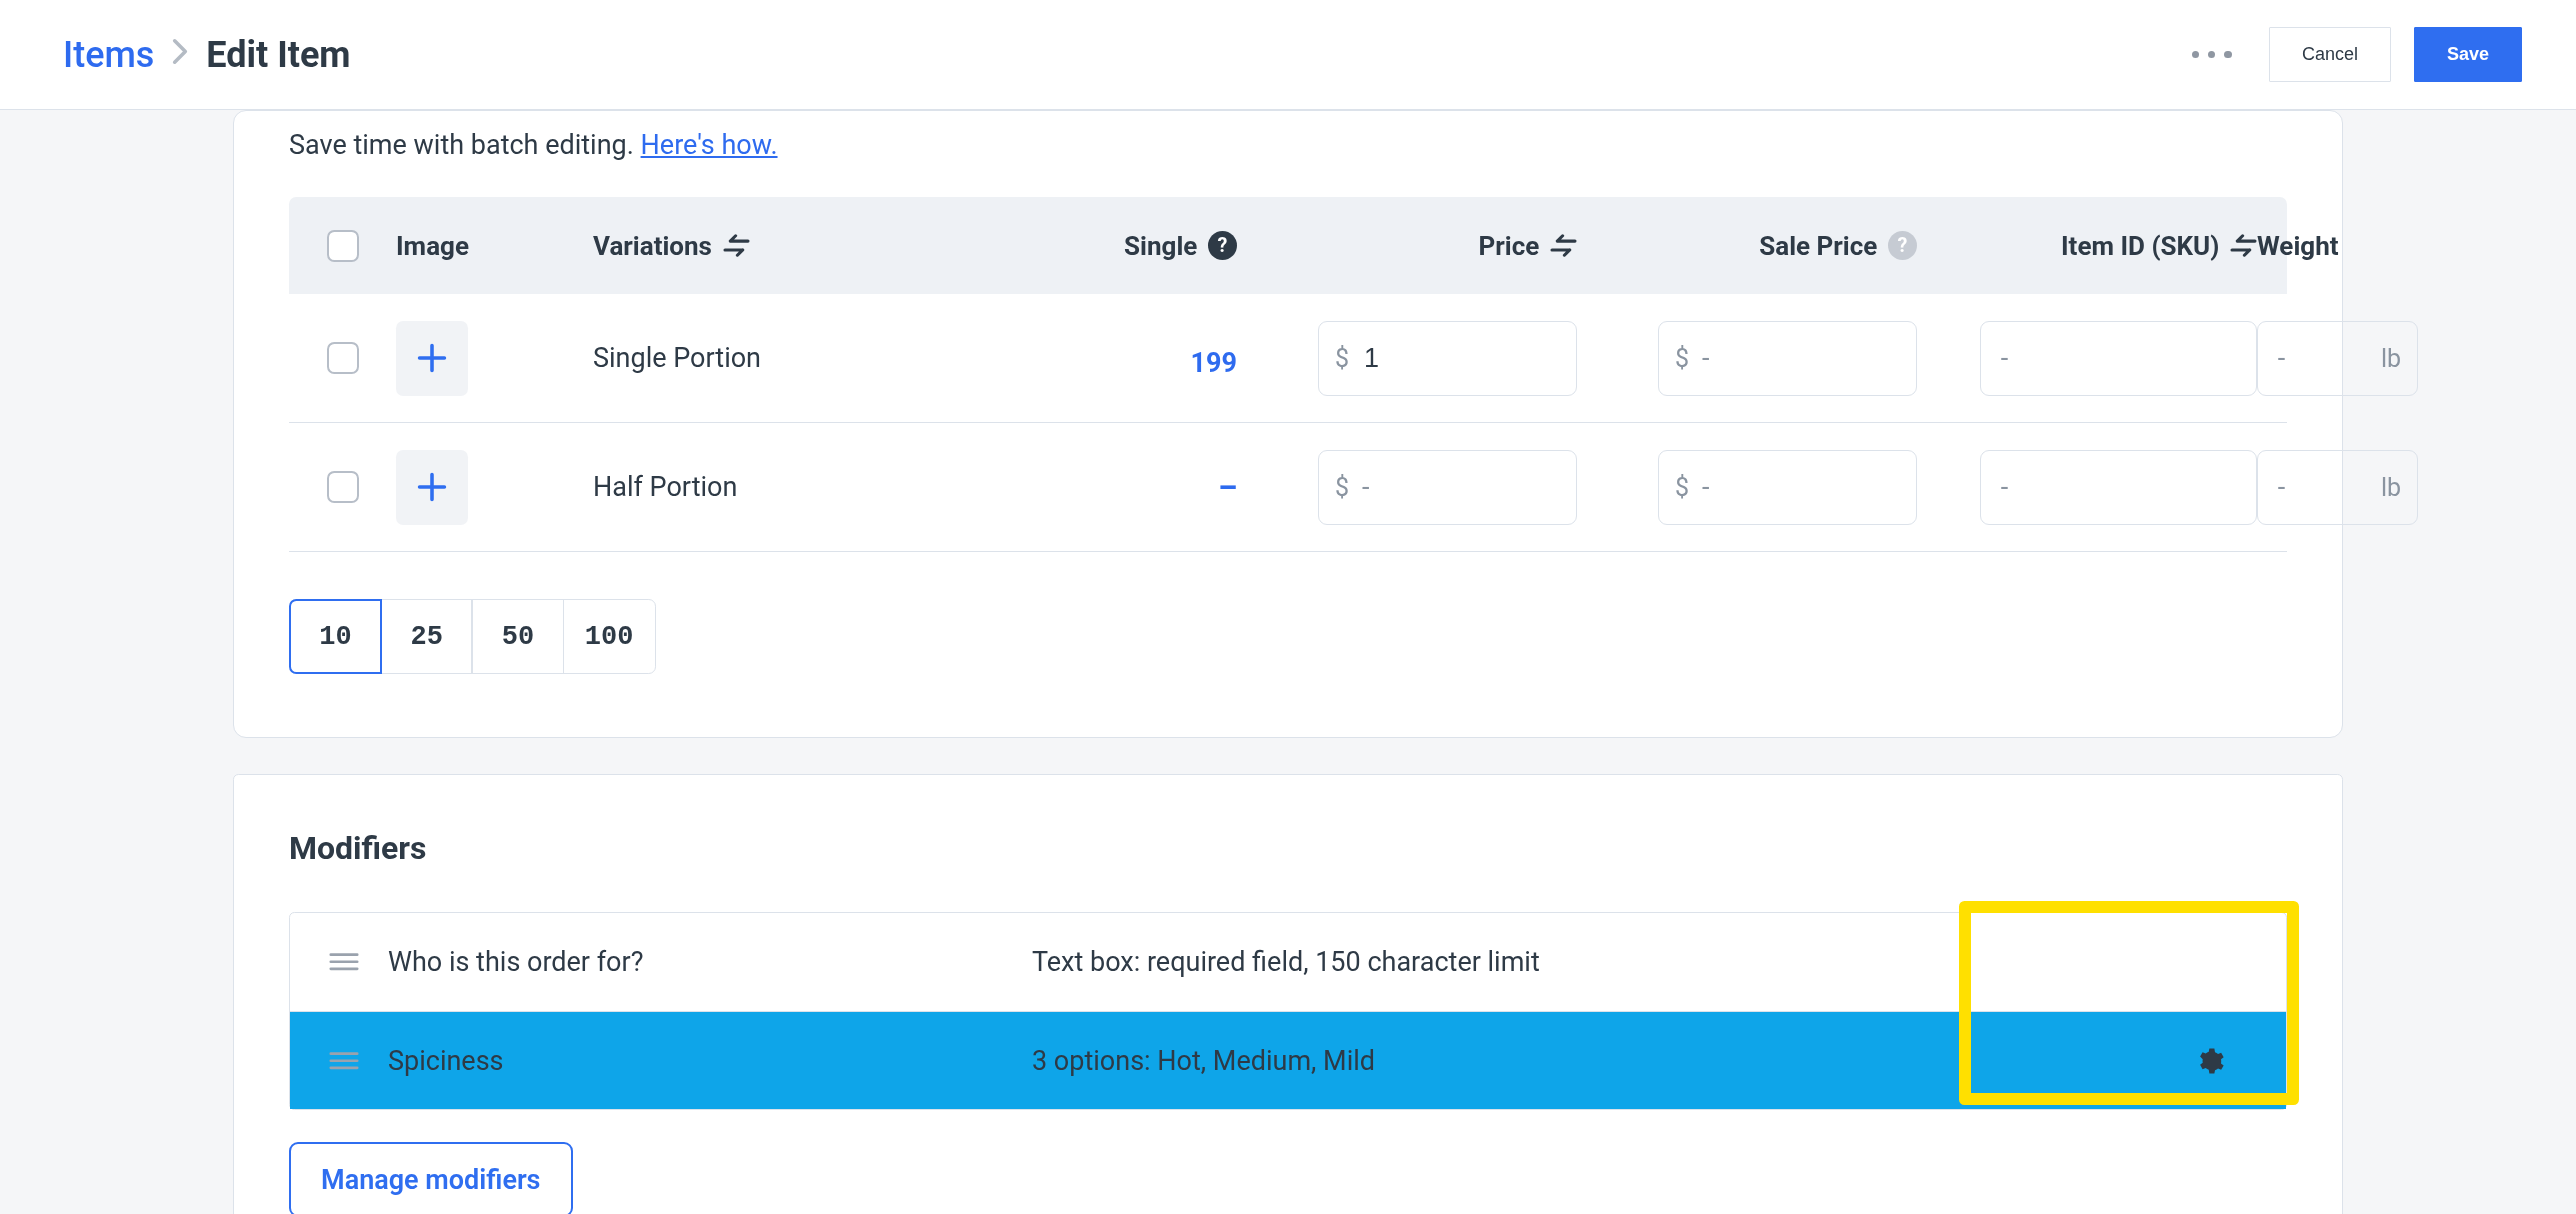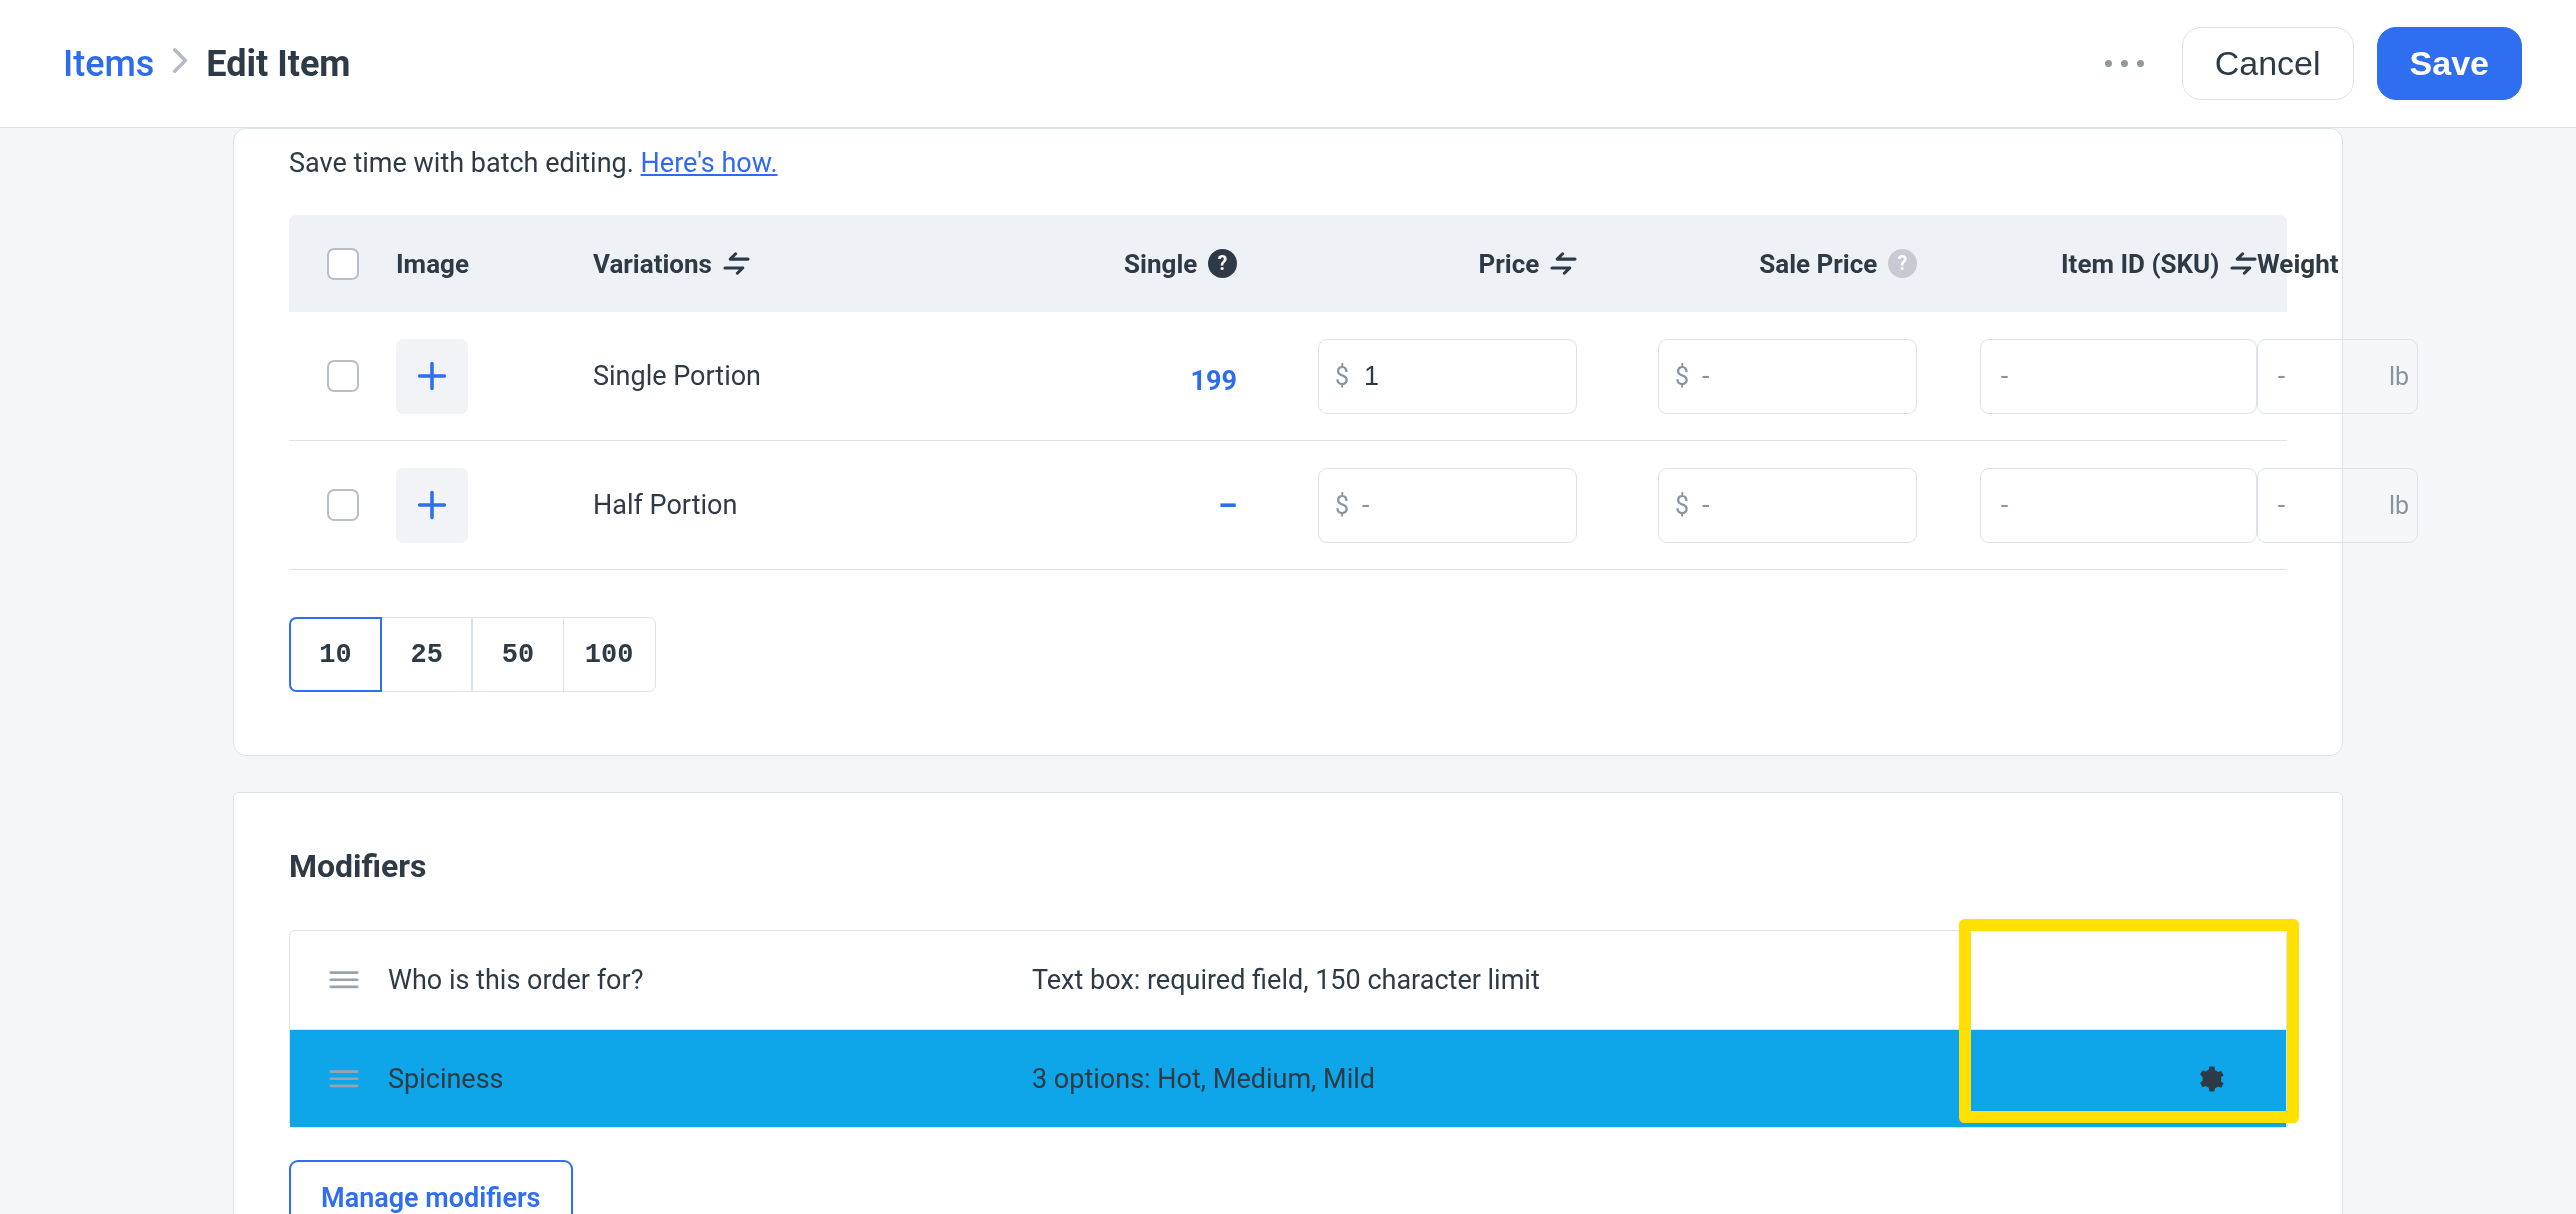--- a/index.html
+++ b/index.html
@@ -20,21 +20,21 @@
   
   .topbar { display:flex; align-items:center; justify-content:space-between; padding:27px 54px 27px 63px; background:#FFFFFF; border-bottom:1.3px solid var(--border);gap:19px; }
   .crumb  { display:flex; align-items:center; gap:18px; }
   .crumb .items-link { color:var(--link); font-size:36px; font-weight:500; }
   .crumb .chev { color:#B4BBC4; font-size:27px; }
   .crumb .title { font-size:36px; font-weight:700; }
 
   .topbar-right { display:flex; align-items:center; gap:23px; }
   .dots { display:flex; gap:9px; padding:9px 14.3px; }
   .dots span { width:7.2px; height:7.2px; border-radius:50%; background:#8F97A2; }
-  .btn { font-size:34px; padding:16px 32px; border-radius:19px; cursor:pointer; }
+  .btn { font-size:18px; padding:16px 32px; border-radius:1px; cursor:pointer; }
   .btn-secondary { background:#FFFFFF; border:1.8px solid var(--border); color:var(--text); font-weight:500; }
   .btn-primary { background:#2F6EF0; color:#fff; border:1.8px solid #2F6EF0; font-weight:600; }
 
   
   .canvas { display:flex; justify-content:center; padding:0 233px 72px 233px; }
   .card { width:100%; background:#FFFFFF; border:0.9px solid var(--border); border-radius:13px; }
 
   .batch-hint { font-size:27px; padding:18px 55px 36px 55px; }
   .batch-hint a { color:var(--link); }
 
@@ -59,21 +59,21 @@
   .imgbtn { width:72px; height:75px; border-radius:7.2px; background:#F1F3F6; display:flex; align-items:center; justify-content:center; }
   .imgbtn svg { display:block; }
 
   .stock-link { color:var(--link); font-weight:700; font-size:27px;margin-top:10px; }
   .stock-dash { color:var(--link); font-weight:800; font-size:30px; }
 
   .field { position:relative; height:75px; width:259px; border:1.8px solid var(--border); border-radius:9px; display:flex; align-items:center; padding:0 18px 0 43px; }
   .field.sku { width:277px; padding:0 19.7px; }
   .field.weight { width:161px; padding:0 54px 0 19.7px; }
   .field .prefix { position:absolute; left:16px; color:var(--muted); font-size:25px; }
-  .field .suffix { position:absolute; right:8px; color:var(--muted); font-size:25px; }
+  .field .suffix { position:absolute; right:16px; color:var(--muted); font-size:25px; }
   .field input { border:none; outline:none; width:100%; font-size:27px; color:var(--text); }
   .field input::placeholder { color:var(--muted); }
   .field .dash { color:var(--muted); font-size:27px; }
 
   .pager { display:flex; margin:47px 55px 63px 55px; }
   .pager .pg { width:93px; height:75px; border:1.8px solid var(--border); display:flex; align-items:center; justify-content:center; font-size:27px; font-weight:600; margin-left:-1.8px; cursor:pointer;font-family:Liberation Mono, monospace; }
   .pager .pg:first-child { border-radius:7.2px 0 0 7.2px; margin-left:0; }
   .pager .pg:last-child  { border-radius:0 7.2px 7.2px 0; }
   .pager .pg.active { border:2.7px solid var(--blue); position:relative; z-index:1; }
 

